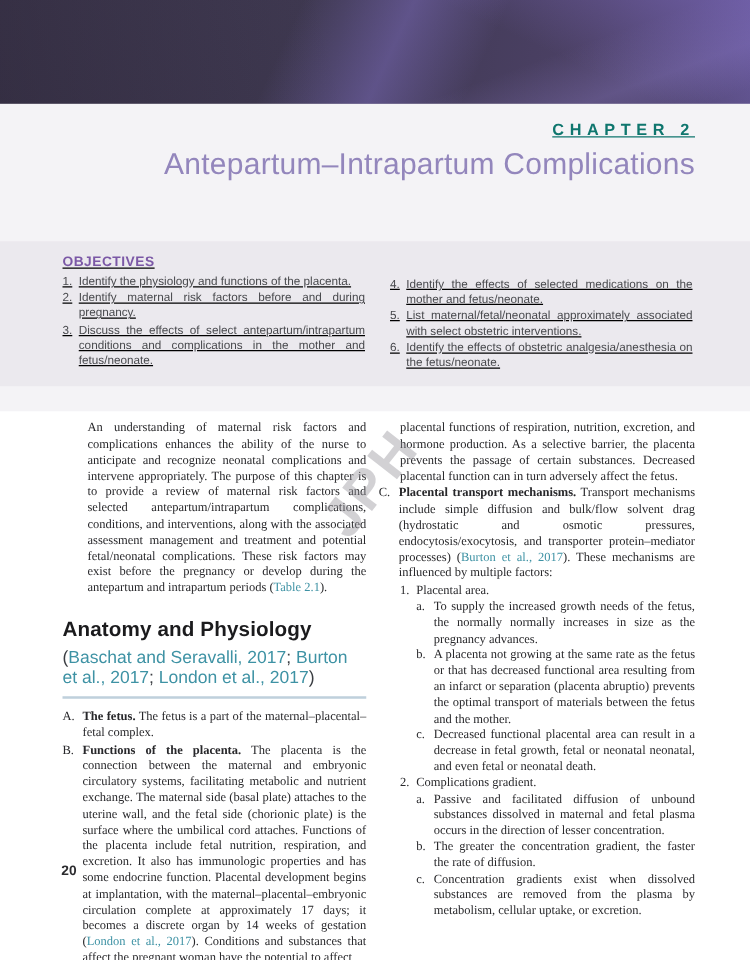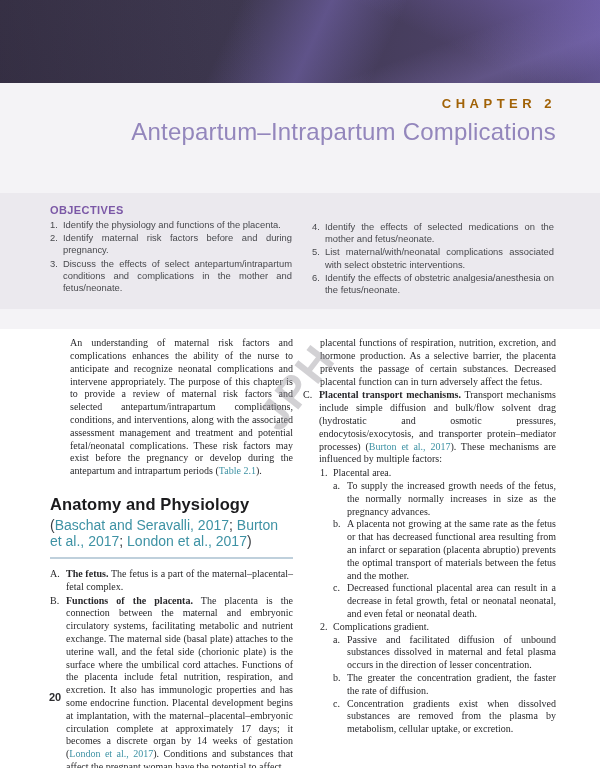--- a/index.html
+++ b/index.html
@@ -21,35 +21,37 @@
       linear-gradient(205deg, rgba(126,106,192,0.55) 0%, rgba(126,106,192,0) 32%),
       linear-gradient(115deg, rgba(30,25,40,0) 38%, rgba(132,114,202,0.45) 52%, rgba(30,25,40,0) 64%),
       linear-gradient(160deg, rgba(0,0,0,0) 68%, rgba(146,130,206,0.28) 84%, rgba(0,0,0,0) 96%),
       linear-gradient(75deg, rgba(18,14,26,0.30), rgba(18,14,26,0) 45%),
       linear-gradient(100deg, #443d55 0%, #3e3850 45%, #4c4166 78%, #5a4e84 100%);
   }
 
   .chapter-head { height:110px; padding:13px 44px 0 0; text-align:right; }
   .chapter-label {
     font-size:13px; font-weight:bold; letter-spacing:4.5px;
-    color:#a16207;
+    color:#0f766e;
+    text-decoration:underline;
   }
   .chapter-title {
     margin-top:7px;
     font-size:24px; font-weight:normal; letter-spacing:0.2px;
     color:#9386bc;
   }
   .chapter-author { margin-top:18px; font-size:11px; font-weight:bold; color:#141415; }
 
   
   .objectives {
     background:#ebe9ee;
     min-height:90px;
     display:flex; gap:20px;
     padding:11px 46px 12px 50px;
+    text-decoration:underline;
   }
   .obj-col { flex:1; min-width:0; }
   .obj-col.right { padding-top:17px; }
   .obj-heading { font-size:11px; font-weight:bold; letter-spacing:0.4px; color:#7b58a6; margin-bottom:3px; }
   .obj-item { display:flex; font-size:9.4px; line-height:12.2px; color:#48494d; margin-bottom:1px; }
   .obj-num { width:13px; flex:none; }
   .obj-text { flex:1; text-align:justify; }
   .opener-pad { height:20px; }
 
   
@@ -127,21 +129,21 @@
         <span class="obj-text">Discuss the effects of select antepartum/intrapartum conditions and complications in the mother and fetus/neonate.</span>
       </div>
     </div>
     <div class="obj-col right">
       <div class="obj-item">
         <span class="obj-num">4.</span>
         <span class="obj-text">Identify the effects of selected medications on the mother and fetus/neonate.</span>
       </div>
       <div class="obj-item">
         <span class="obj-num">5.</span>
-        <span class="obj-text">List maternal/with/neonatal complications associated with select obstetric interventions.</span>
+        <span class="obj-text">List maternal/fetal/neonatal approximately associated with select obstetric interventions.</span>
       </div>
       <div class="obj-item">
         <span class="obj-num">6.</span>
         <span class="obj-text">Identify the effects of obstetric analgesia/anesthesia on the fetus/neonate.</span>
       </div>
     </div>
   </div>
 
   <div class="opener-pad"></div>
 </div>

